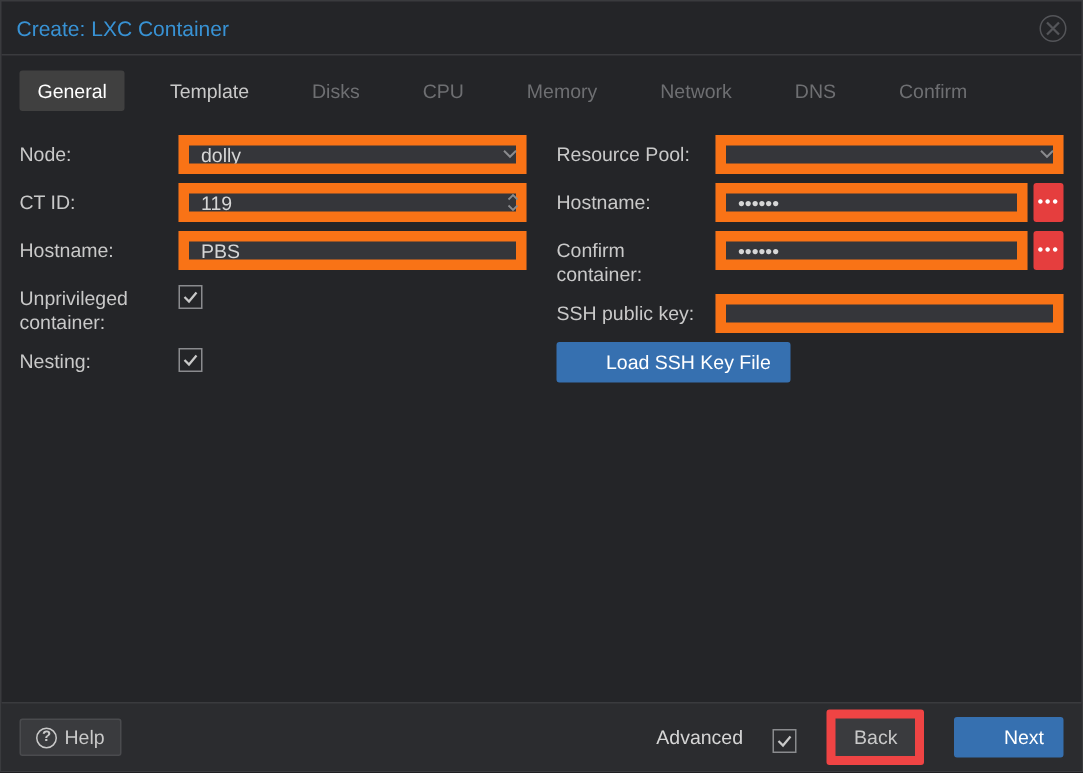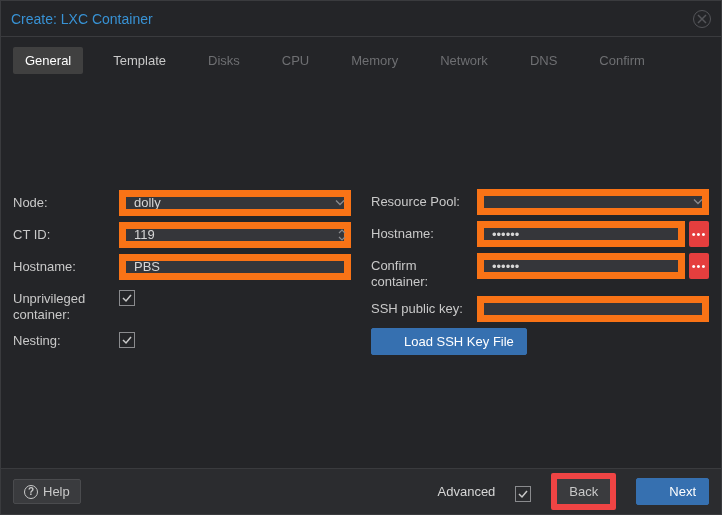--- a/index.html
+++ b/index.html
@@ -60,21 +60,20 @@
   }
   .tab.disabled {
     color: #6e6f72;
     cursor: default;
   }
   .content {
     flex: 1;
     display: flex;
     padding: 8px 12px;
     gap: 20px;
-    align-items: center;
   }
   .col {
     flex: 1;
   }
   .field {
     display: flex;
     align-items: flex-start;
     margin-bottom: 6px;
     min-height: 26px;
   }

